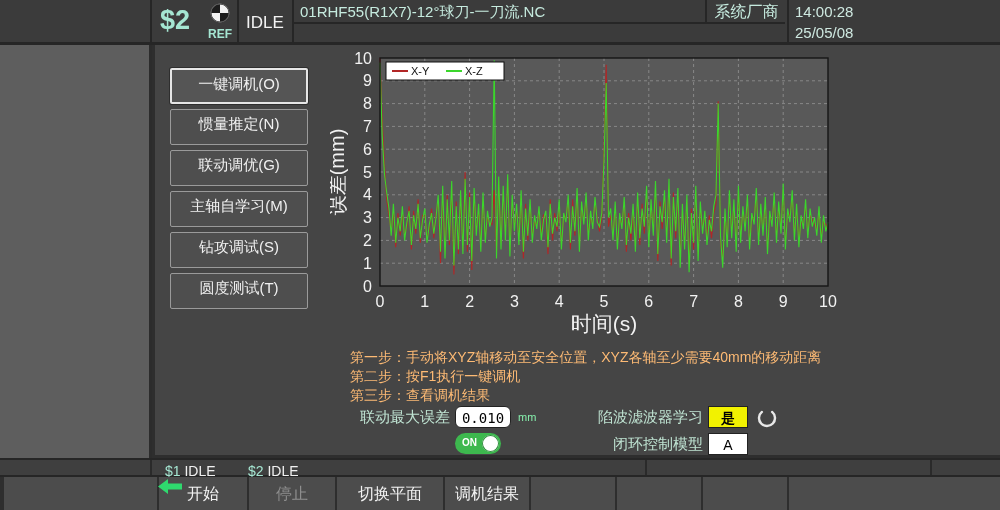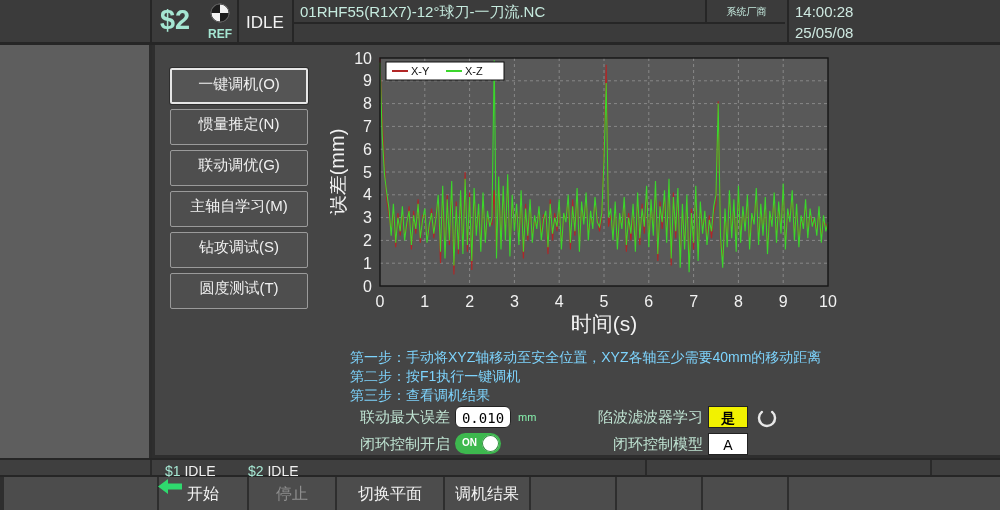--- a/index.html
+++ b/index.html
@@ -11,36 +11,36 @@
   .vline{position:absolute;top:0;width:2px;height:45px;background:#262626;}
   .ch-id{position:absolute;left:160px;top:5px;font-size:27px;font-weight:bold;color:#a5e6d2;}
   .ref-wrap{position:absolute;left:203px;top:2px;width:34px;text-align:center;}
   .ref-label{font-size:12px;font-weight:bold;color:#a5e6d2;line-height:12px;}
   .mode{position:absolute;left:238px;top:0;width:54px;height:45px;line-height:45px;
         text-align:center;color:#f2f2f2;font-size:17px;}
   .prog-title{position:absolute;left:300px;top:1px;height:21px;line-height:21px;
               font-size:15px;color:#c6ebdf;white-space:nowrap;}
   .title-hdiv{position:absolute;left:294px;top:22px;width:491px;height:2px;background:#262626;}
   .vendor{position:absolute;left:708px;top:1px;width:77px;height:21px;line-height:21px;
-          text-align:center;font-size:10px;color:#c6ebdf;}
+          text-align:center;font-size:16px;color:#c6ebdf;}
   .dt{position:absolute;left:795px;top:1px;font-size:15px;color:#cfe9e1;line-height:21px;}
   
   .left-strip{position:absolute;left:0;top:45px;width:152px;height:413px;background:#5e5e5e;
               border-right:3px solid #2c2c2c;box-sizing:border-box;}
   .content{position:absolute;left:155px;top:45px;width:845px;height:410px;background:#454545;}
   
   .side-btn{position:absolute;left:15px;width:138px;height:36px;background:#4e4e4e;
             border:1px solid #9a9a9a;border-radius:2px;color:#f0f0f0;font-size:15px;
             text-align:center;line-height:28px;box-sizing:border-box;cursor:pointer;}
   .side-btn.active{border:2px solid #e6e6e6;background:#555;box-shadow:0 0 0 1px #2e2e2e;}
   
   .chart-box{position:absolute;left:175px;top:5px;width:510px;height:294px;}
   svg text{font-family:"Liberation Sans",sans-serif;}
   
-  .steps{position:absolute;left:195px;top:303px;font-size:14px;color:#7dd3fc;line-height:19px;white-space:nowrap;}
+  .steps{position:absolute;left:195px;top:303px;font-size:14px;color:#fdba74;line-height:19px;white-space:nowrap;}
   
   .flabel{position:absolute;font-size:15px;color:#bfe3d2;height:22px;line-height:22px;text-align:right;white-space:nowrap;}
   .box{position:absolute;height:22px;box-sizing:border-box;text-align:center;line-height:22px;
        font-size:14px;color:#000;background:#fff;border:1px solid #222;}
   .mono{font-family:"DejaVu Sans Mono",monospace;border-radius:6px;}
   .unit{position:absolute;font-size:11px;color:#86efac;height:22px;line-height:22px;}
   .yellow{background:#f2f200;font-weight:bold;}
   .toggle{position:absolute;width:46px;height:21px;background:#3db84e;border-radius:11px;cursor:pointer;}
   .toggle .txt{position:absolute;left:7px;top:4px;font-size:10px;font-weight:bold;color:#fff;}
   .toggle .knob{position:absolute;right:2px;top:2px;width:17px;height:17px;border-radius:50%;
@@ -162,21 +162,20 @@
 
   <div class="flabel" style="left:150px;top:361px;width:145px">联动最大误差</div>
   <div class="box mono" style="left:300px;top:361px;width:56px">0.010</div>
   <div class="unit" style="left:363px;top:361px">mm</div>
   <div class="flabel" style="left:430px;top:361px;width:118px">陷波滤波器学习</div>
   <div class="box yellow" style="left:553px;top:361px;width:40px">是</div>
   <svg class="reload" style="left:601px;top:361px" viewBox="0 0 22 22">
     <path d="M 16.1 4.9 A 8 8 0 1 1 5.9 4.9" fill="none" stroke="#e8e8e8" stroke-width="2.4" stroke-linecap="round" transform="translate(0,1)"></path>
   </svg>
 
-  <div class="flabel" style="left:150px;top:388px;width:145px">闭环控制开启</div>
   <div class="toggle" style="left:300px;top:388px">
     <span class="txt">ON</span>
     <span class="knob"></span>
   </div>
   <div class="flabel" style="left:430px;top:388px;width:118px">闭环控制模型</div>
   <div class="box" style="left:553px;top:388px;width:40px">A</div>
 </div>
 
 <div class="statusbar">
   <div class="vsep" style="left:150px"></div>

